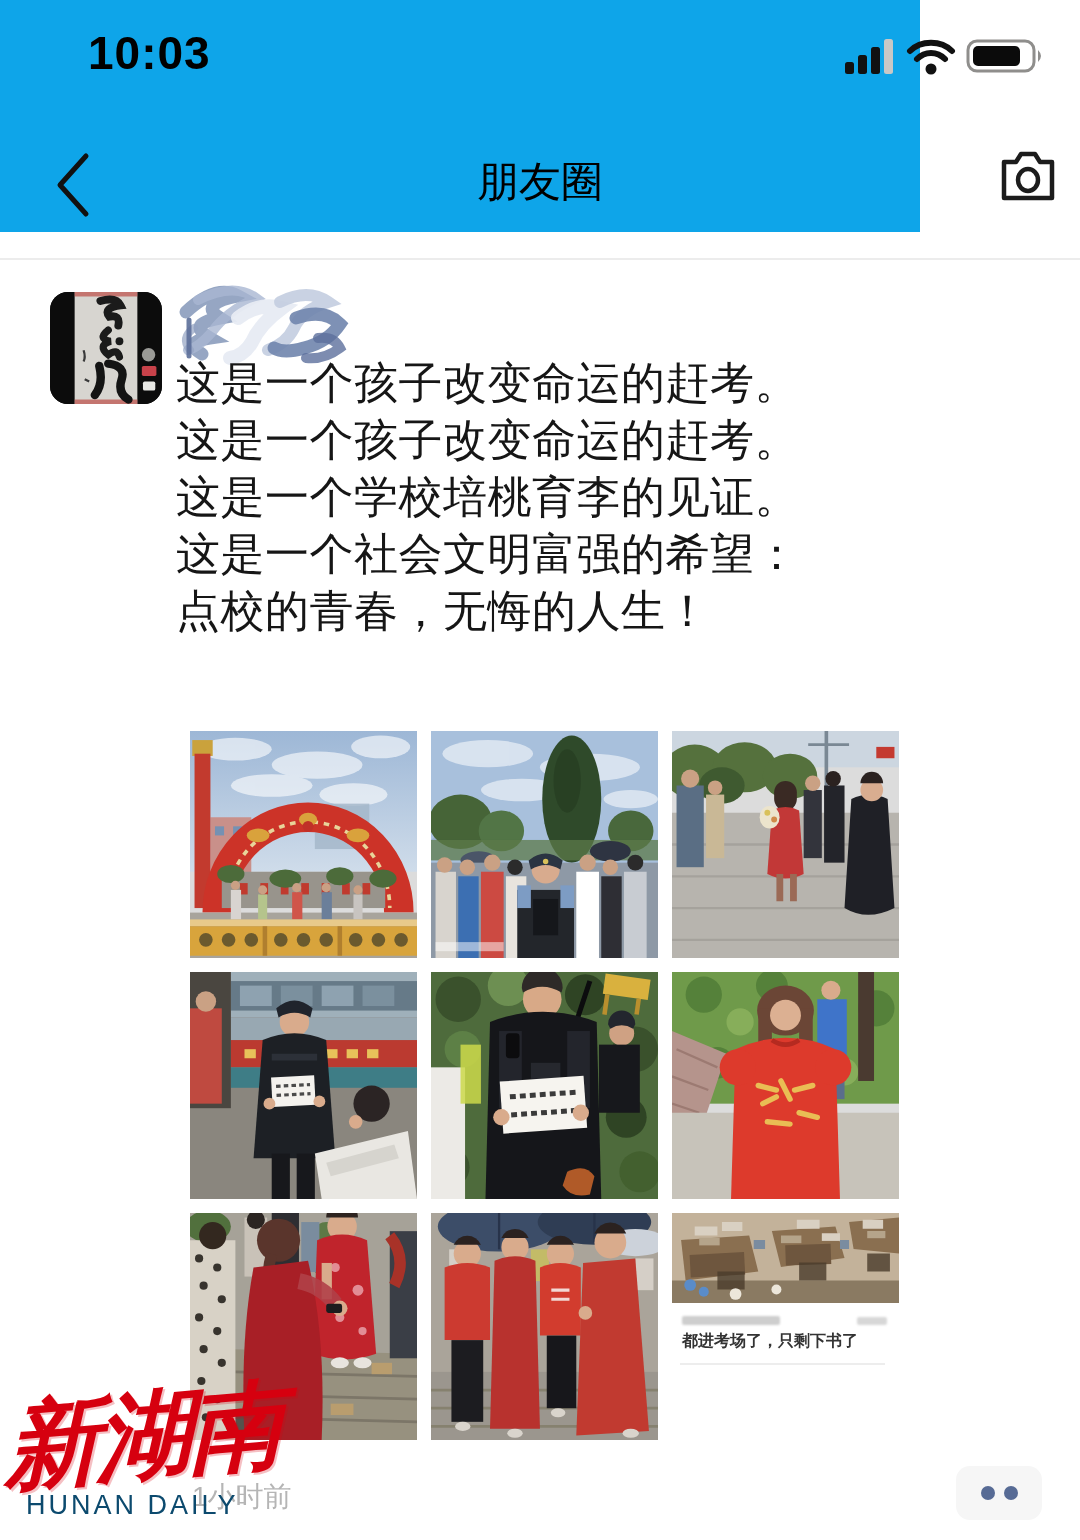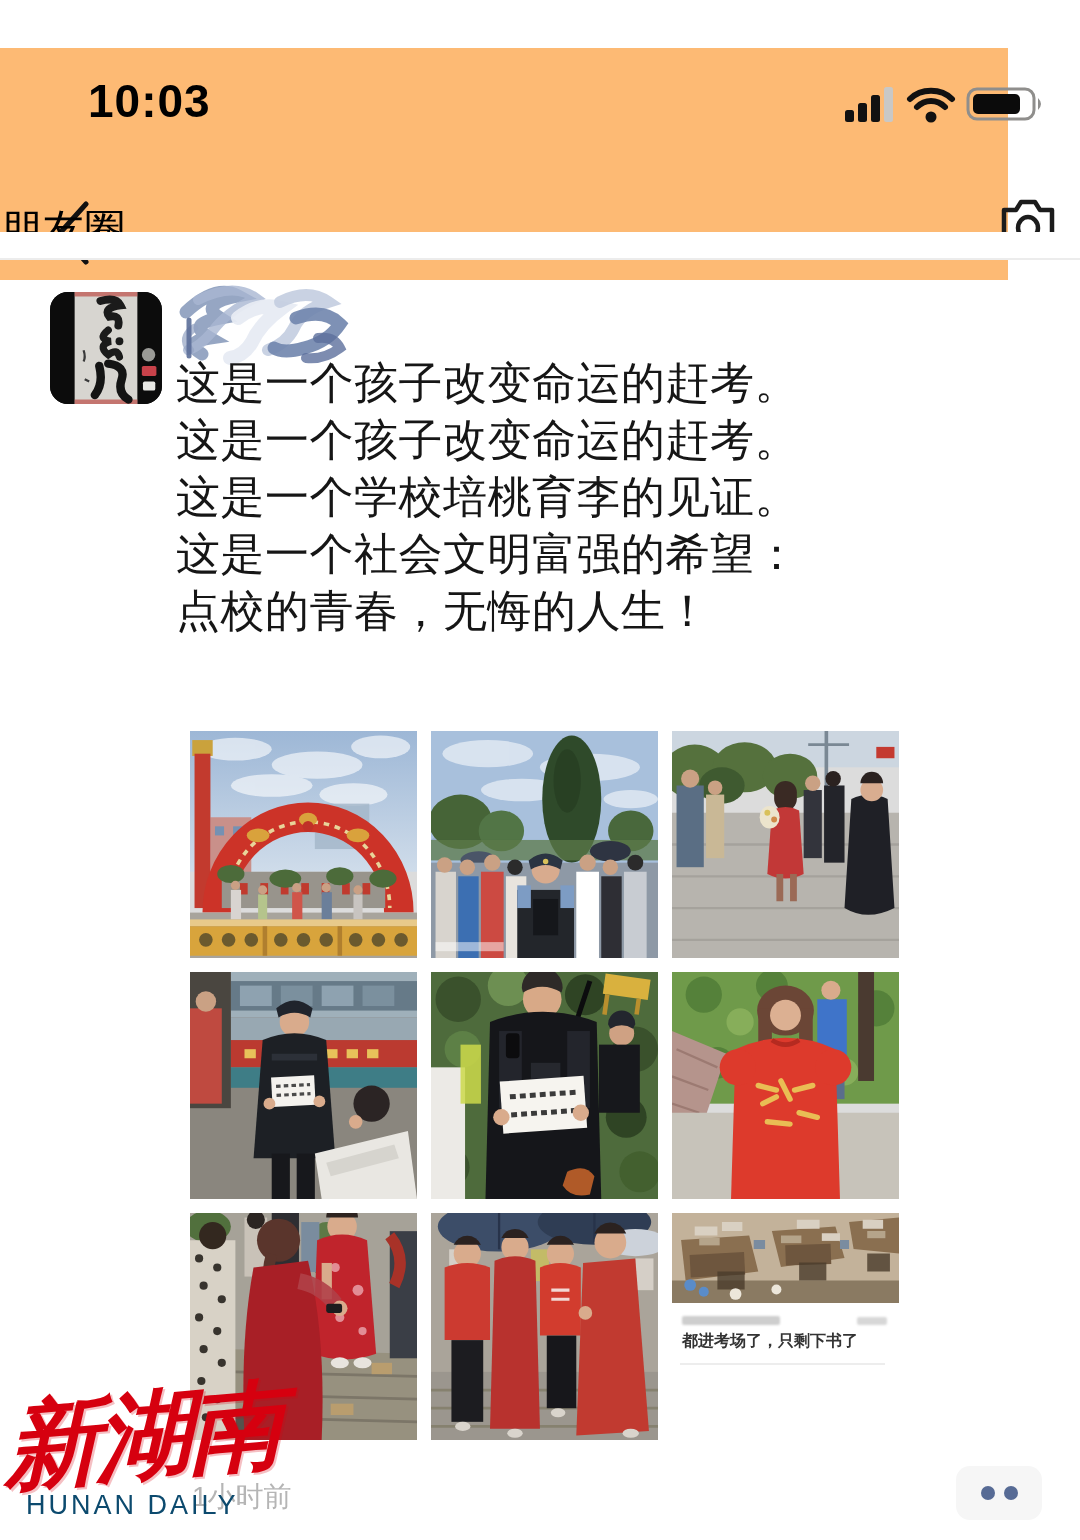--- a/index.html
+++ b/index.html
@@ -1,24 +1,24 @@
 <!DOCTYPE html>
 <html><head>
 <meta charset="utf-8">
 <style>
   html,body{margin:0;padding:0;}
   body{
     width:1080px;height:1540px;position:relative;background:#ffffff;
     font-family:"Liberation Sans","DejaVu Sans",sans-serif;overflow:hidden;
   }
   
-  .header{position:absolute;left:0;top:0;width:1008px;height:232px;background:#fdba74;margin-top:48px;}
+  .header{position:absolute;left:0;top:0;width:920px;height:232px;background:#0ea5e9;}
   .time{position:absolute;left:88px;top:26px;font-size:46px;font-weight:600;color:#000;letter-spacing:1px;}
   .sicon{position:absolute;}
-  .nav-title{position:absolute;left:0;top:154px;width:1080px;font-size:42px;font-weight:500;color:#000;}
+  .nav-title{position:absolute;left:0;top:154px;width:1080px;text-align:center;font-size:42px;font-weight:500;color:#000;}
   .back-btn{position:absolute;left:44px;top:144px;width:60px;height:80px;}
   .cam-btn{position:absolute;left:992px;top:144px;width:70px;height:64px;}
   .subband{position:absolute;left:0;top:232px;width:1080px;height:26px;background:#fff;}
   .subline{position:absolute;left:0;top:258px;width:1080px;height:2px;background:#ececec;}
   
   .avatar{position:absolute;left:50px;top:292px;width:112px;height:112px;border-radius:18px;overflow:hidden;background:#0d0d0d;}
   .scribble{position:absolute;left:168px;top:274px;width:195px;height:106px;}
   .post-text{position:absolute;left:176px;top:354px;width:720px;color:#161616;font-size:44px;line-height:57px;letter-spacing:.5px;}
   .post-text div{white-space:nowrap;}
   .grid{position:absolute;left:190px;top:731px;display:grid;grid-template-columns:repeat(3,227px);grid-auto-rows:227px;gap:14px;}

